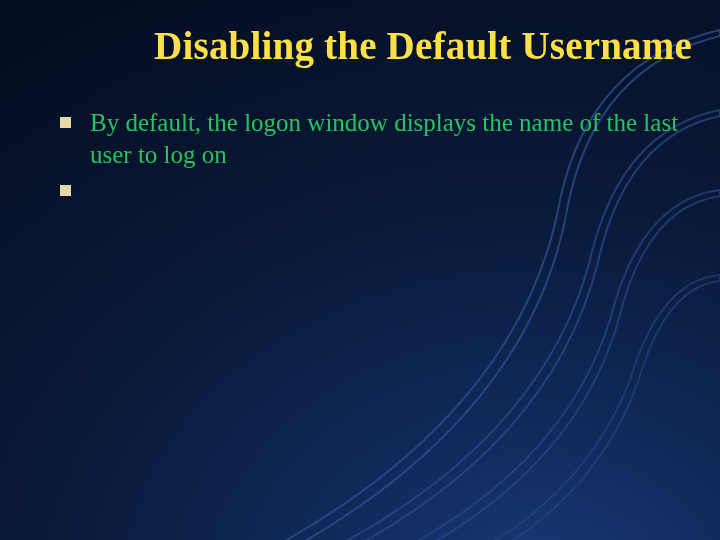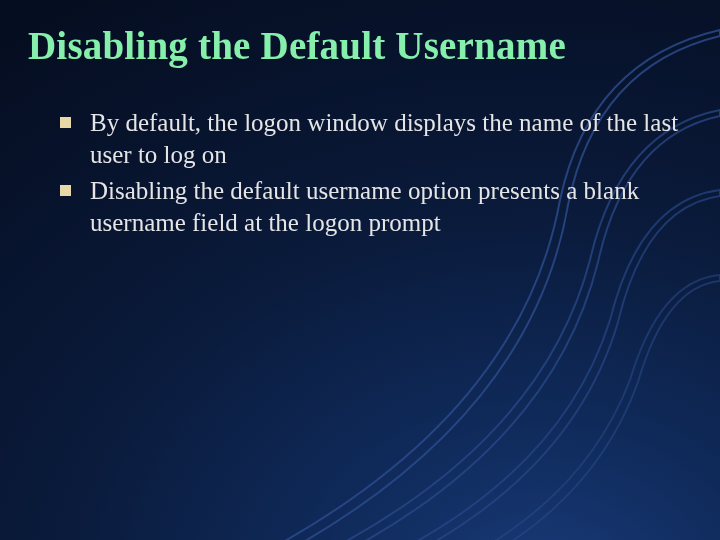--- a/index.html
+++ b/index.html
@@ -23,35 +23,35 @@
     pointer-events: none;
   }
   .slide {
     position: relative;
     z-index: 2;
     width: 720px;
     height: 540px;
     padding: 18px 28px 28px 28px;
   }
   .title {
-    color: #86efac;
+    color: #fde047;
     font-size: 39px;
     font-weight: 600;
-    text-align: left;
+    text-align: right;
     letter-spacing: 0.2px;
     margin: 8px 0 40px 0;
     line-height: 1.05;
   }
   .bullets {
     list-style: none;
     padding-left: 32px;
   }
   .bullets li {
     position: relative;
-    color: #e5e5e5;
+    color: #22c55e;
     font-size: 25px;
     line-height: 1.28;
     margin-bottom: 4px;
     padding-left: 30px;
   }
   .bullet-icon {
     position: absolute;
     left: 0;
     top: 10px;
     width: 11px;
@@ -74,18 +74,14 @@
 <div class="slide">
   <h1 class="title">Disabling the Default Username</h1>
   <ul class="bullets">
     <li>
       <span class="bullet-icon"></span>
       <span>By default, the logon window displays the name of the last user to log on</span>
     </li>
     <li>
       <span class="bullet-icon"></span>
     </li>
-    <li>
-      <span class="bullet-icon"></span>
-      <span>Disabling the default username option presents a blank username field at the logon prompt</span>
-    </li>
   </ul>
 </div>
 
 </body></html>

